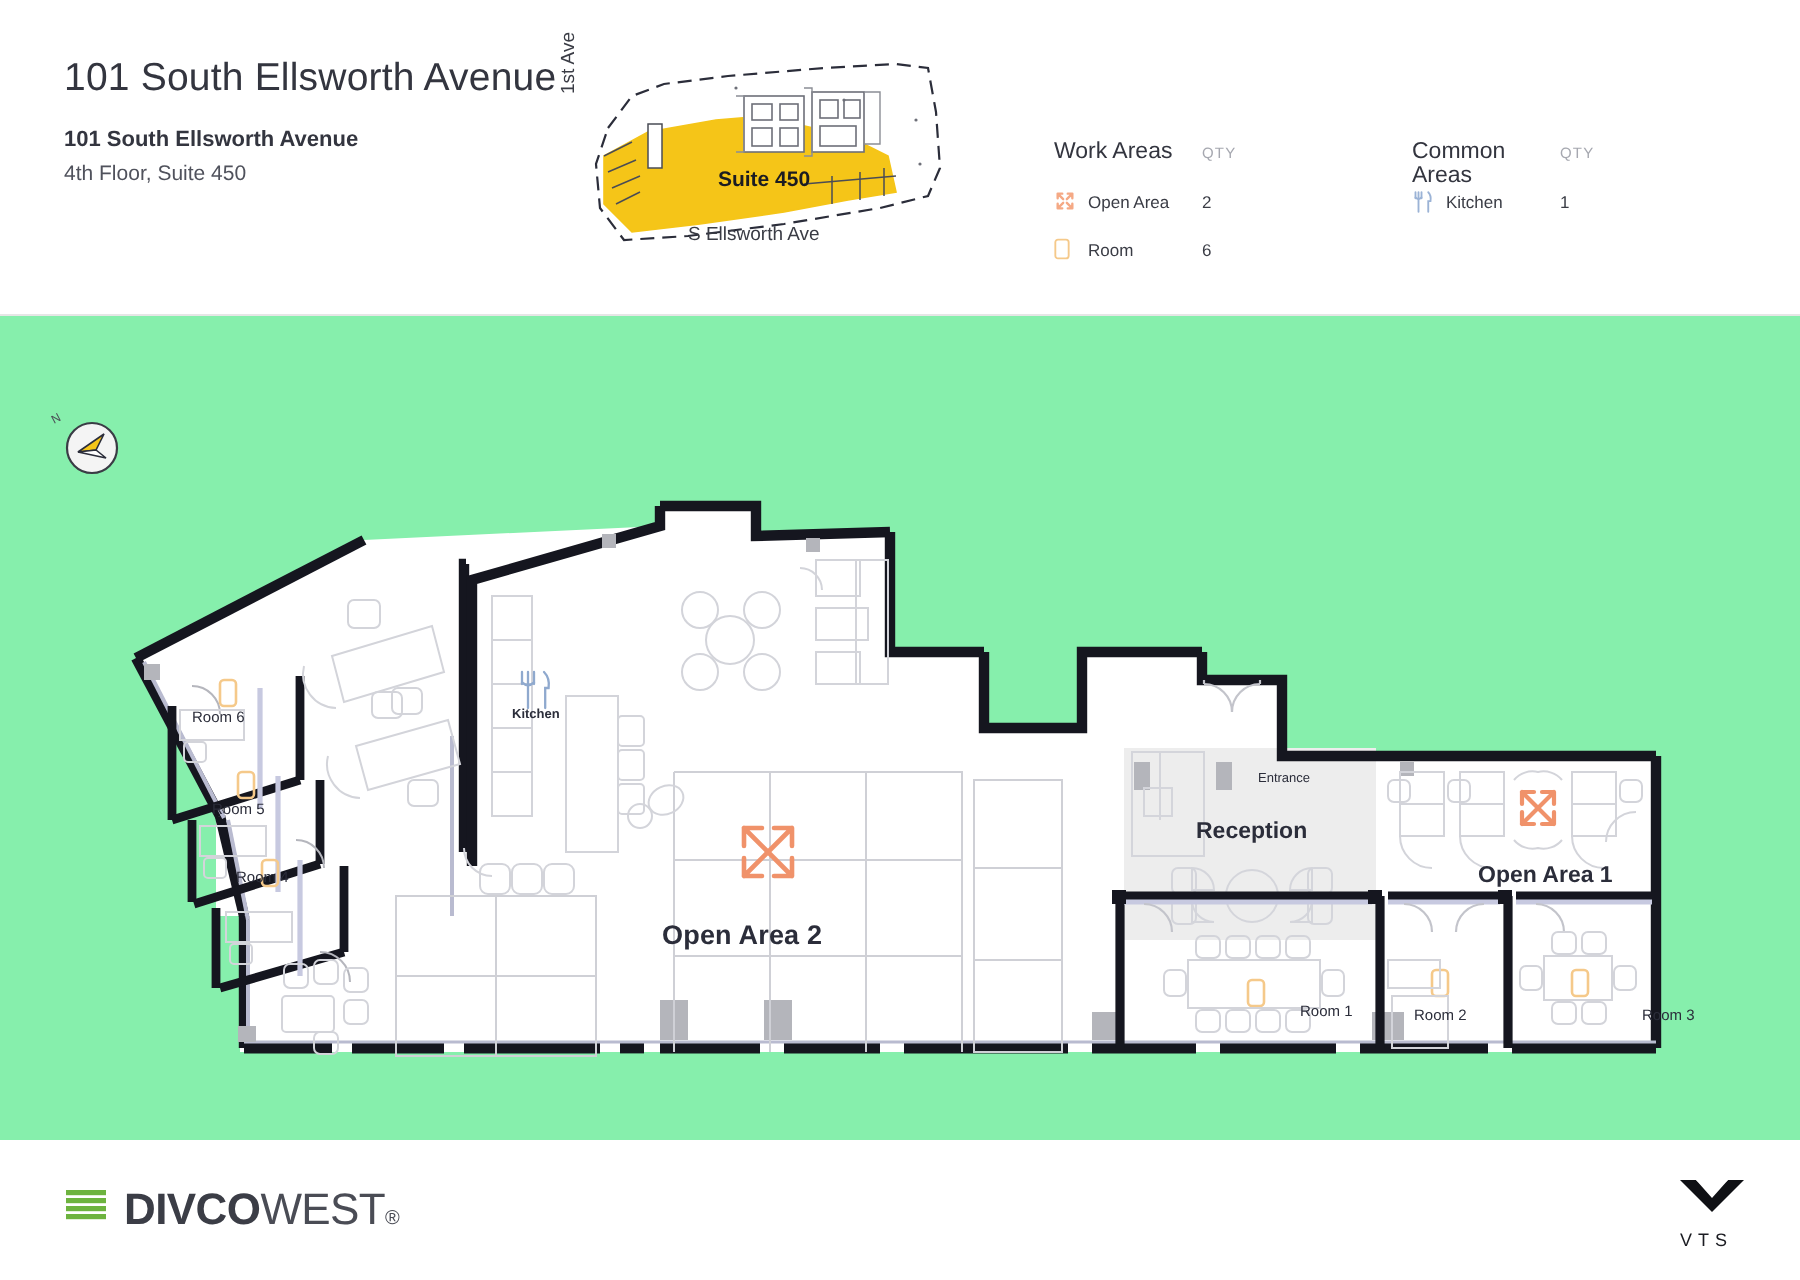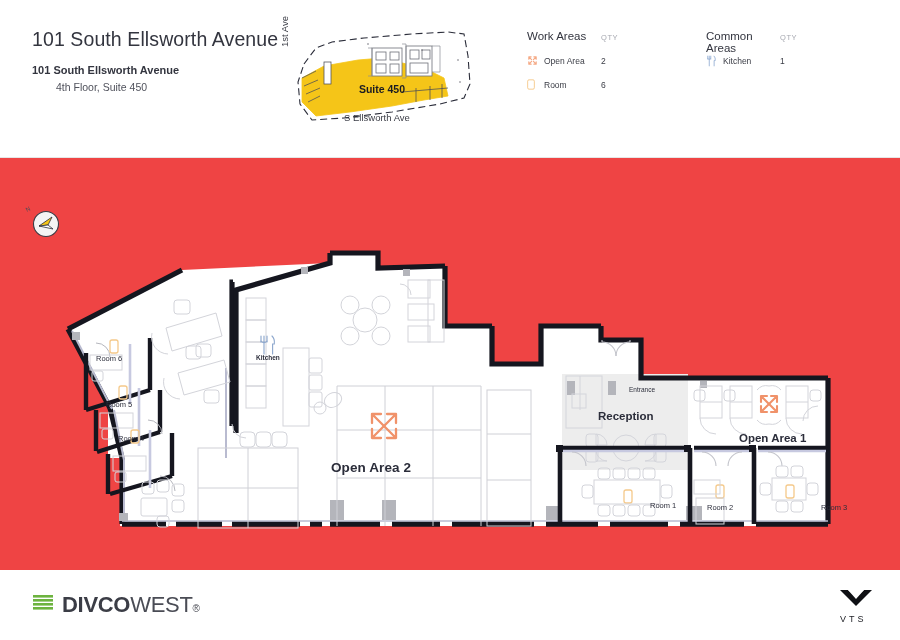--- a/index.html
+++ b/index.html
@@ -33,21 +33,20 @@
     font-size: 11px;
     font-weight: 700;
     color: #33353f;
     line-height: 1.5;
   }
   .addr-line {
     font-size: 10.5px;
     font-weight: 400;
     color: #50525c;
     line-height: 1.55;
-    margin-left: 24px;
   }
 
   
   #sitemap { position: absolute; left: 272px; top: 26px; width: 210px; height: 105px; }
   #sitemap-svg { display: block; }
   #street-1st {
     position: absolute;
     left: 279px; top: 47px;
     font-size: 9.5px; color: #3a3c45;
     transform: rotate(-90deg);
@@ -61,20 +60,21 @@
     white-space: nowrap;
   }
 
   
   .legend-group { position: absolute; top: 30px; }
   #legend-work { left: 527px; width: 160px; }
   #legend-common { left: 706px; width: 160px; }
   .legend-head {
     display: flex; align-items: baseline;
     height: 16px;
+    margin-top: 40px;
   }
   .legend-title {
     font-size: 11.5px; font-weight: 400; color: #33353f;
     width: 74px;
   }
   .legend-qty-head {
     font-size: 7.5px; color: #a6a8b0; letter-spacing: 0.6px;
   }
   .legend-row {
     display: flex; align-items: center;
@@ -87,21 +87,21 @@
   #header-rule {
     position: absolute; left: 0; top: 157px;
     width: 900px; height: 1px; background: #e6e6e6;
   }
 
   
   #plan {
     position: absolute;
     left: 0; top: 158px;
     width: 900px; height: 412px;
-    background: #ef4444;
+    background: #86efac;
   }
   #plan-svg { display: block; }
 
   
   #compass { position: absolute; left: 22px; top: 42px; width: 50px; height: 42px; }
 
   
   .plabel {
     position: absolute;
     white-space: nowrap;

